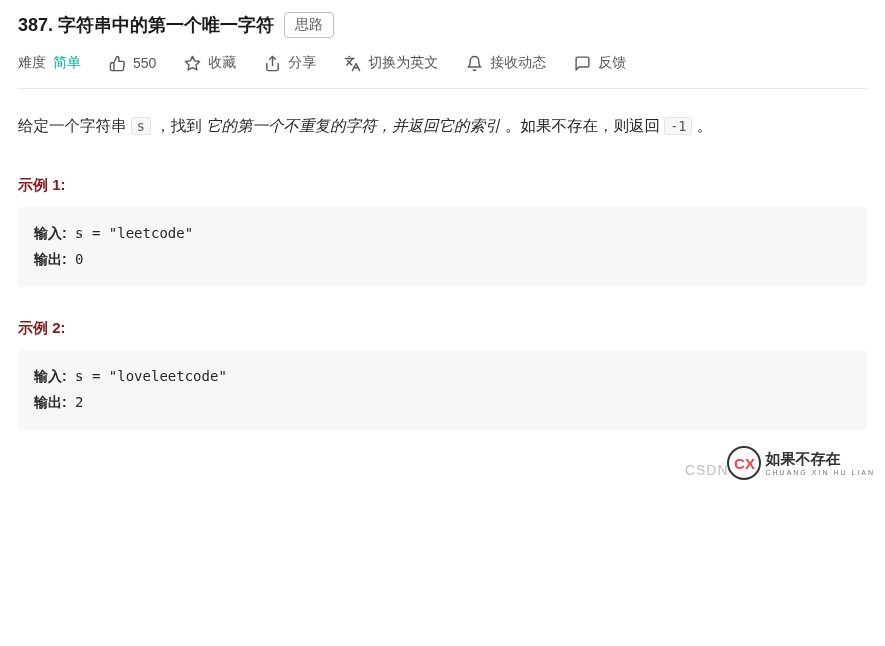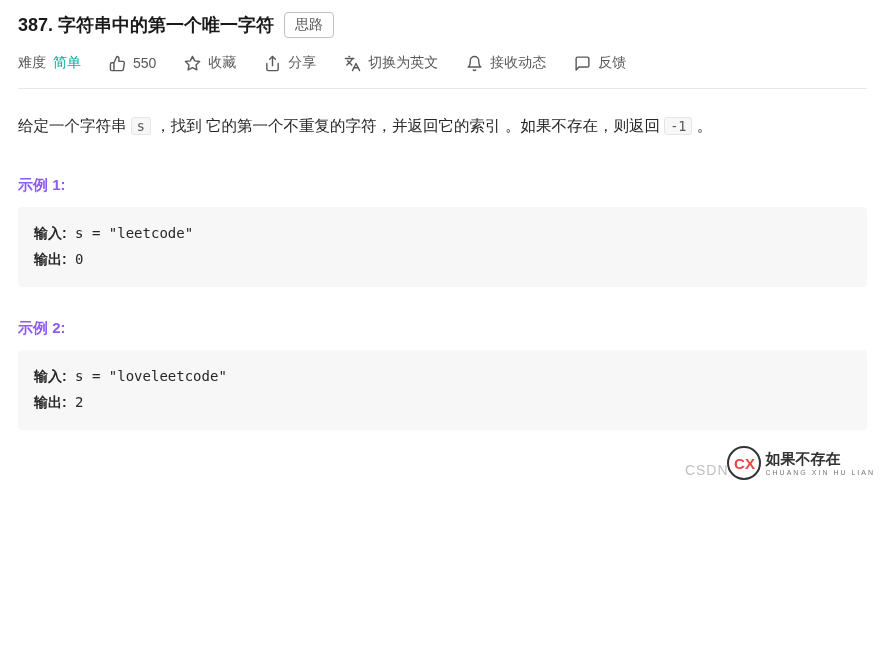--- a/index.html
+++ b/index.html
@@ -59,27 +59,27 @@
   }
   .inline-code {
     background: #f7f7f7;
     border: 1px solid #e5e5e5;
     border-radius: 3px;
     padding: 0 5px;
     font-family: Consolas, Menlo, Monaco, monospace;
     font-size: 13.5px;
     color: #595959;
   }
-  .italic { }
+  .italic { font-style: italic; }
   .example-title {
     font-weight: 700;
     font-size: 15px;
     margin-top: 32px;
     margin-bottom: 12px;
-    color: #8b5cf6;
+    color: #7f1d1d;
   }
   .codeblock {
     background: #f7f7f7;
     border-radius: 4px;
     padding: 14px 16px;
     font-family: Consolas, Menlo, Monaco, monospace;
     font-size: 14px;
     line-height: 1.85;
     color: #262626;
     white-space: pre;

